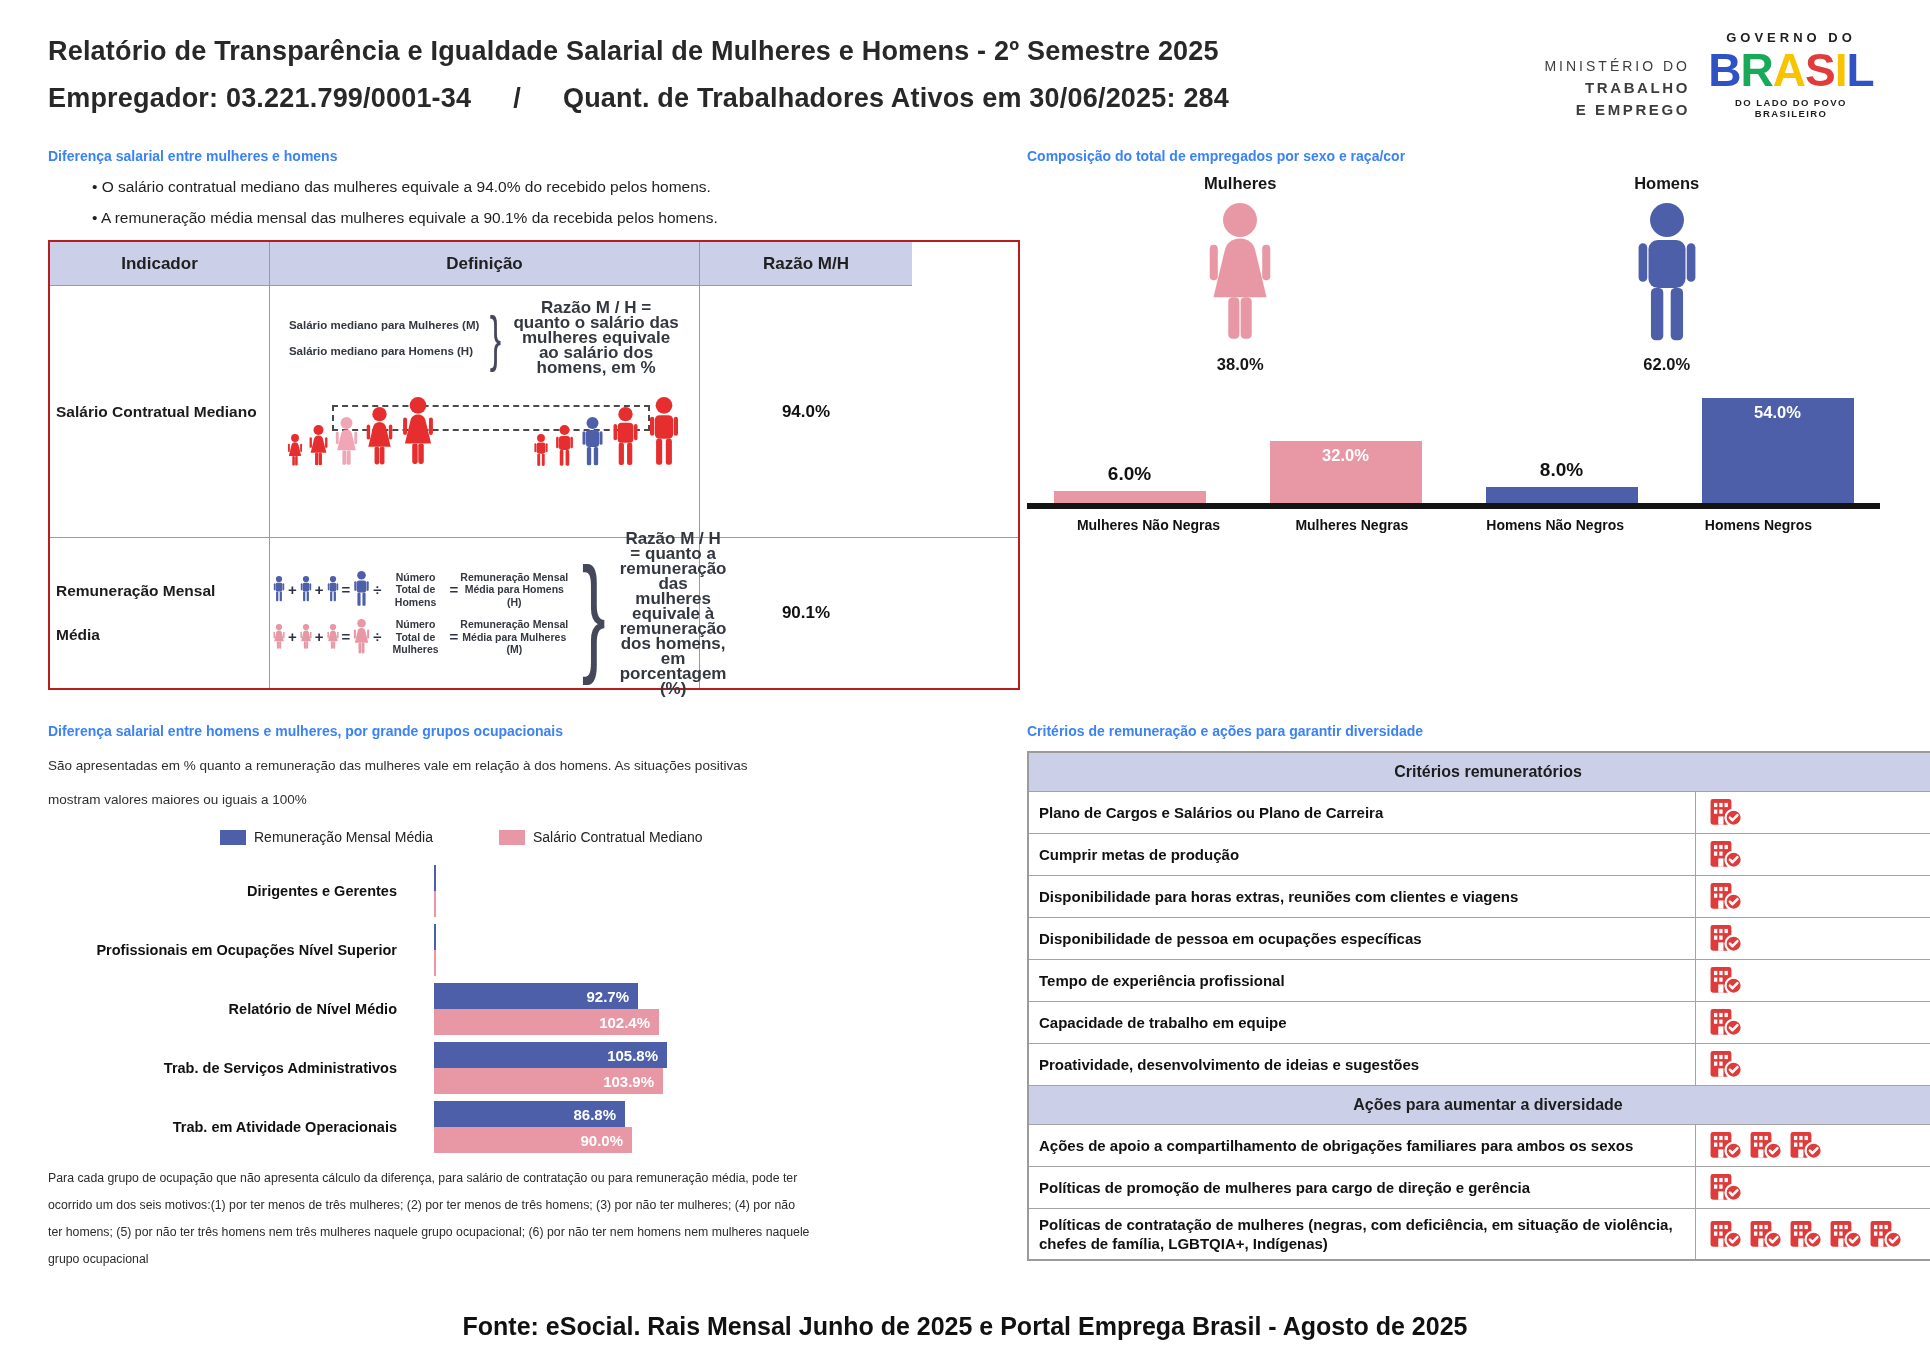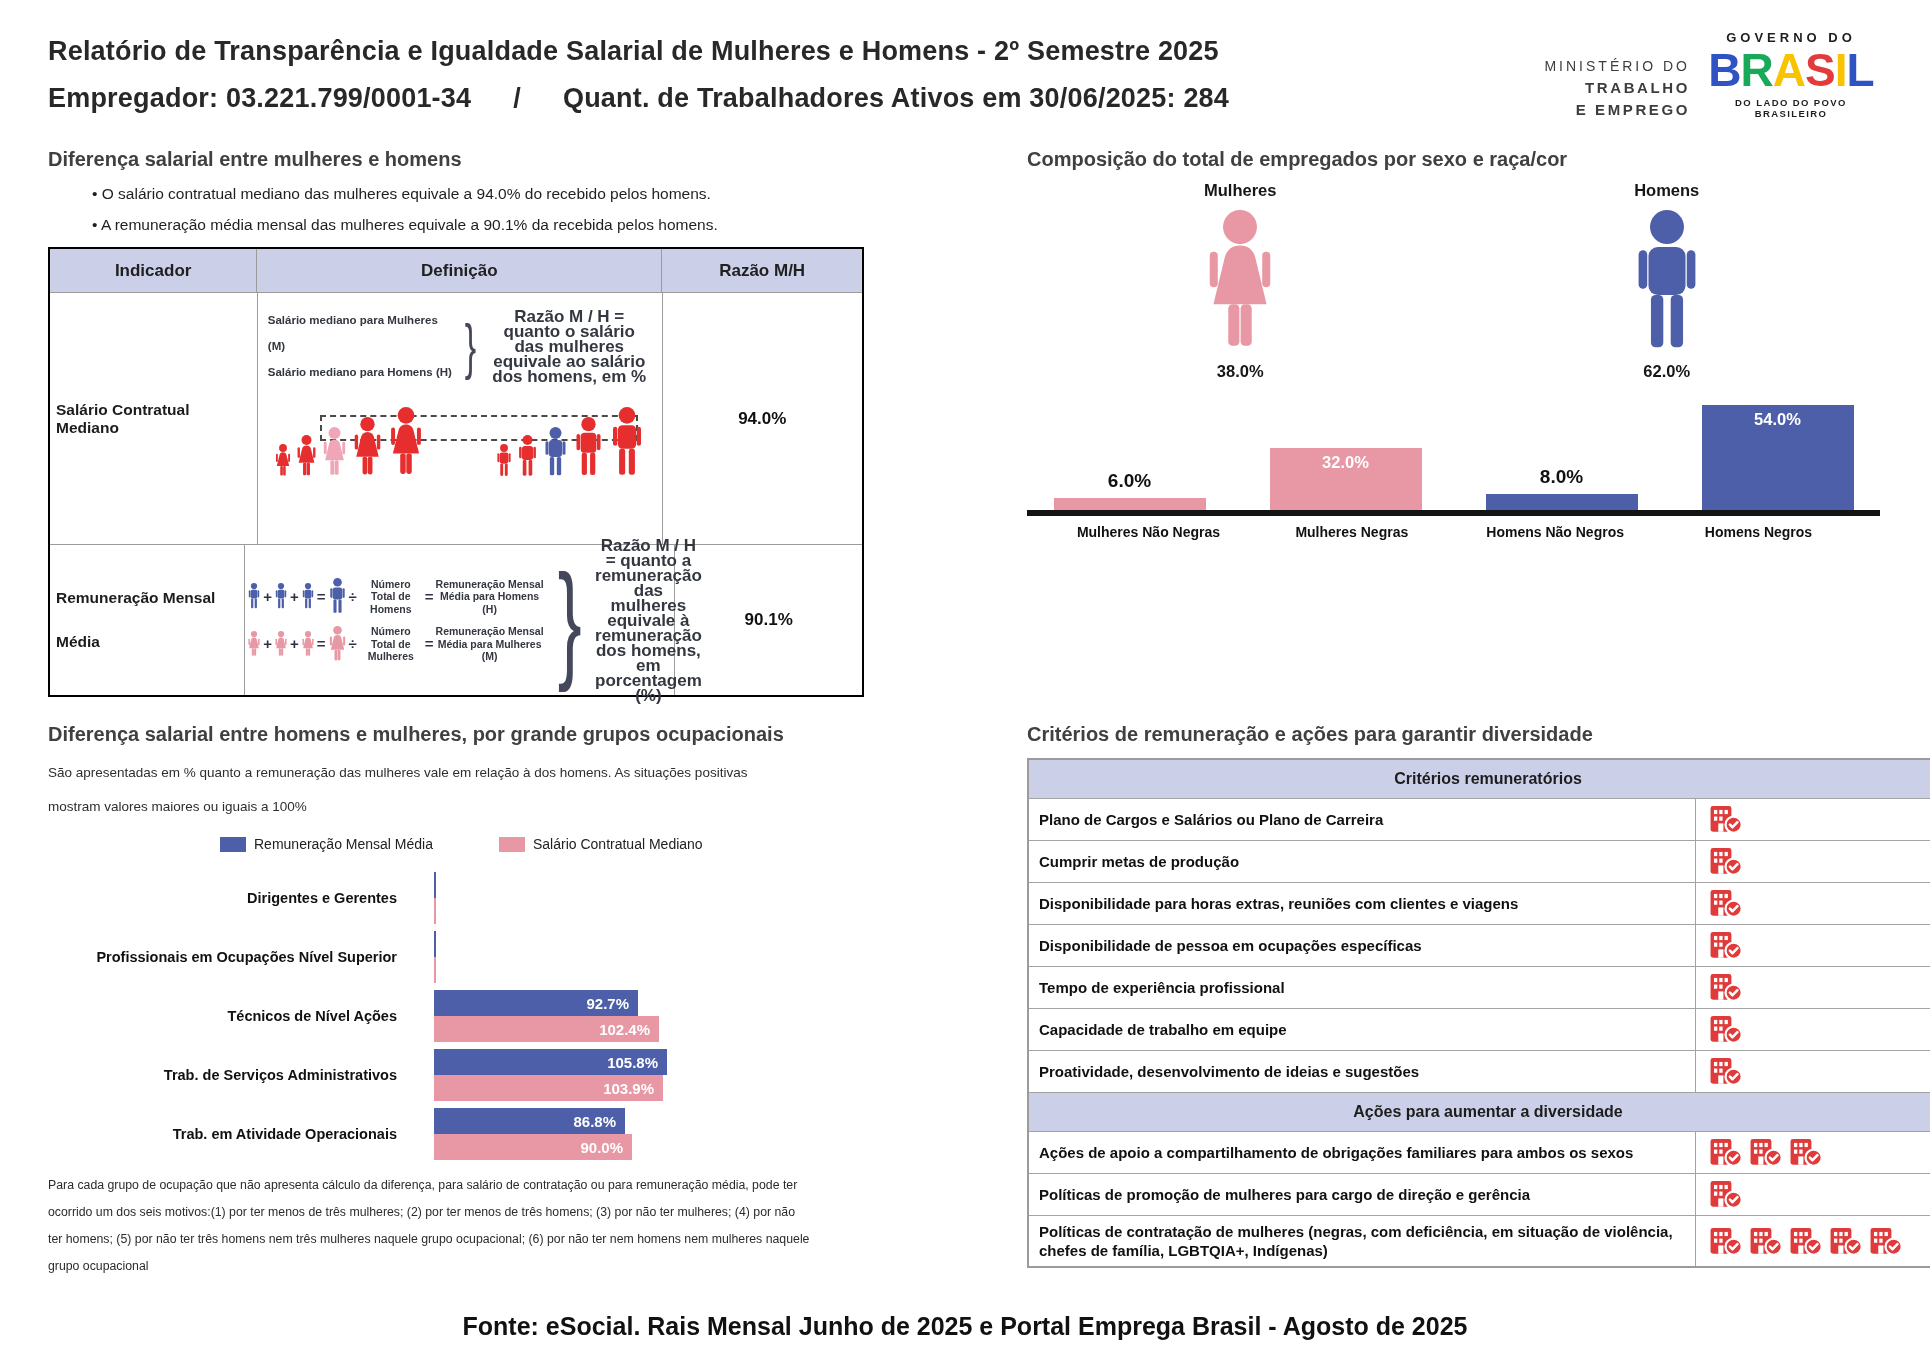--- a/index.html
+++ b/index.html
@@ -13,28 +13,28 @@
 
   #logo-ministry { position:absolute; left:1495px; top:58px; width:195px; text-align:right; color:#3d3d3d; }
   .min-l1 { font-size:14px; letter-spacing:3px; font-weight:400; }
   .min-l2 { font-size:15px; letter-spacing:2.6px; font-weight:bold; margin-top:5px; }
 
   #logo-gov { position:absolute; left:1698px; top:30px; width:186px; text-align:center; }
   .gov-top { font-size:13px; font-weight:800; letter-spacing:4px; color:#1e1e1e; }
   .gov-name { font-size:46px; font-weight:900; letter-spacing:-1px; line-height:50px; }
   .gov-bottom { font-size:9.5px; font-weight:600; letter-spacing:1.4px; color:#1e1e1e; margin-top:2px; }
 
-  .sec-title { font-size:20px; font-weight:bold; color:#404040; }
+  .sec-title { font-size:14px; font-weight:bold; color:#3b82f6; }
 
   
   #left-top { position:absolute; left:48px; top:148px; width:864px; }
   .bullets { margin-top:14px; padding-left:44px; font-size:15.5px; color:#1f1f1f; }
   .bullets div { margin-bottom:13px; }
 
-  .gap-table { margin-top:8px; width:816px; border:2px solid #000000; }
+  .gap-table { margin-top:8px; width:972px; border:2px solid #b91c1c; }
   .gt-row { display:flex; }
   .gt-cell { border-right:1.5px solid #9b9b9b; }
   .gt-cell:last-child { border-right:none; }
   .c1 { width:220px; } .c2 { width:430px; } .c3 { width:212px; }
   .gt-head { background:#cbd0e8; height:44px; display:flex; align-items:center; justify-content:center;
     font-size:17px; font-weight:bold; color:#202020; border-bottom:1.5px solid #9b9b9b; }
   .gt-body { border-bottom:1.5px solid #9b9b9b; }
   .gt-body:last-child { border-bottom:none; }
   .row1 { height:252px; } .row2 { height:150px; }
   .ind-cell { display:flex; align-items:center; padding:6px; font-size:15.5px; font-weight:bold; color:#1c1c1c; }
@@ -382,21 +382,21 @@
       <div class="hbars">
         <div class="hbar" style="background: rgb(78, 95, 169); width: 2px;">
             <span></span>
           </div>
         <div class="hbar" style="background: rgb(232, 151, 164); width: 2px;">
             <span></span>
           </div>
       </div>
     </div>
     <div class="hgroup">
-      <div class="hlabel">Técnicos de Nível Ações</div>
+      <div class="hlabel">Relatório de Nível Médio</div>
       <div class="hbars">
         <div class="hbar" style="background: rgb(78, 95, 169); width: 204px;">
             <span>92.7%</span>
           </div>
         <div class="hbar" style="background: rgb(232, 151, 164); width: 225px;">
             <span>102.4%</span>
           </div>
       </div>
     </div>
     <div class="hgroup">

